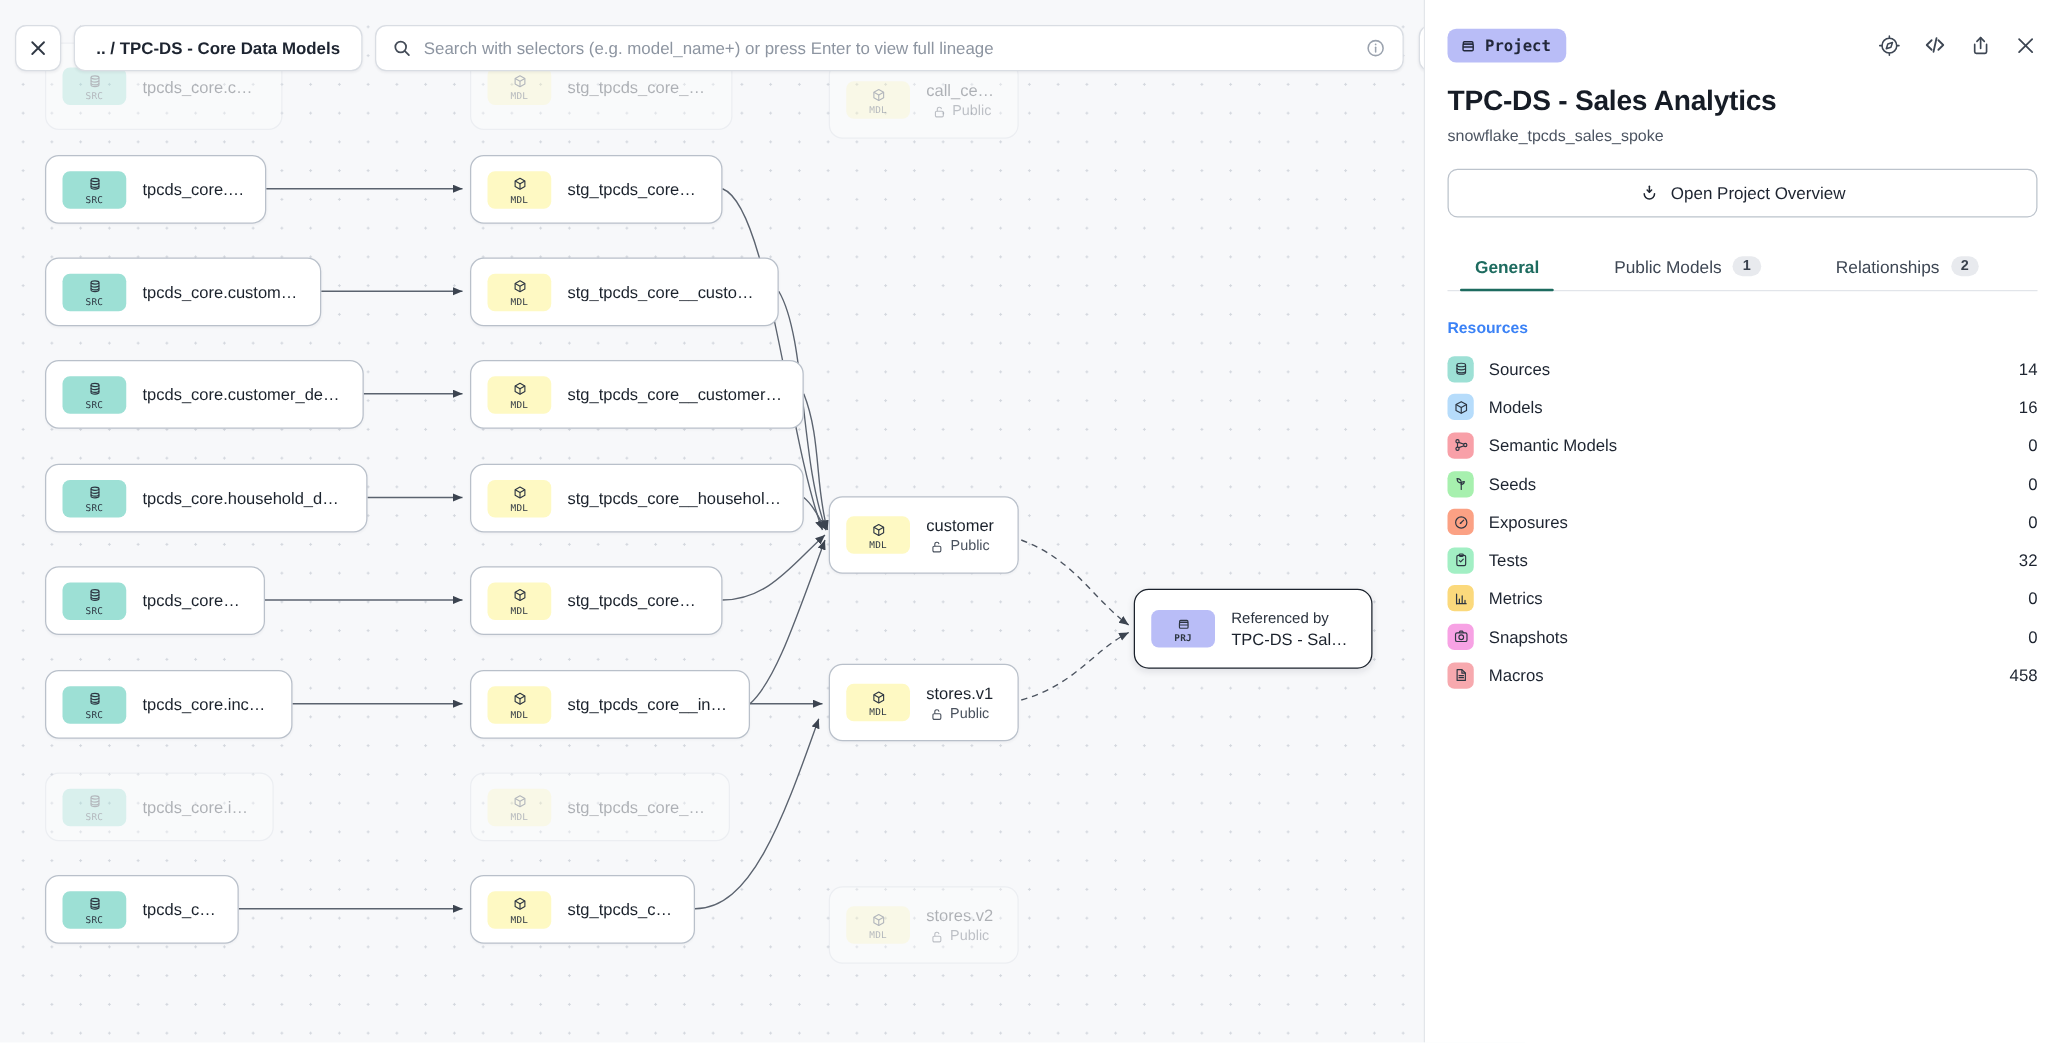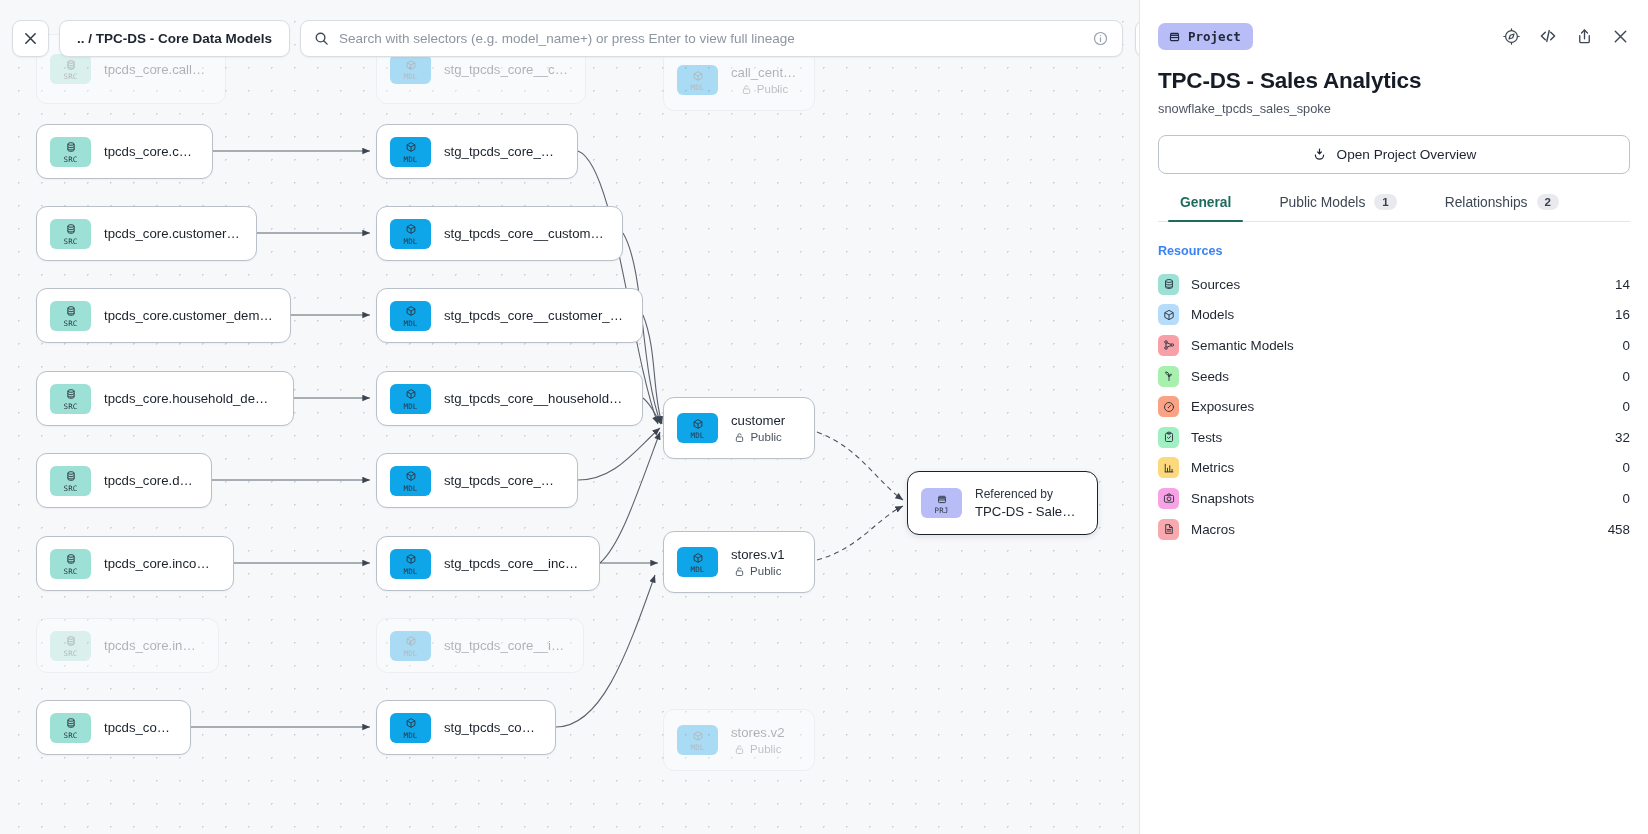--- a/index.html
+++ b/index.html
@@ -94,38 +94,38 @@
     z-index: 20;
     white-space: nowrap;
     overflow: hidden;
   }
   .node.dim {
     opacity: .33;
     border-color: #d6dbe2;
     box-shadow: none;
   }
   .node .badge {
-    width: 41px; height: 30px;
+    width: 51px; height: 30px;
     border-radius: 6px;
     display: flex; flex-direction: column;
     align-items: center; justify-content: center;
     flex: 0 0 auto;
     gap: 0px;
   }
   .badge .glyph { display: flex; align-items: center; justify-content: center; height: 15px; }
   .badge .code {
     font-family: "DejaVu Sans Mono", monospace;
     font-size: 7.5px;
     letter-spacing: .2px;
     color: #2d3642;
     line-height: 9px;
   }
   .badge-src { background: #9de0d5; }
-  .badge-mdl { background: #0ea5e9; }
-  .badge-prj { background: #b9bdf7; }
+  .badge-mdl { background: #fef9c3; }
+  .badge-prj { background: #b9bdf7; font-weight: bold; }
   .node .nlabel {
     font-size: 13.2px;
     color: #1b222c;
     overflow: hidden;
     text-overflow: ellipsis;
   }
   .node .ntext { display: flex; flex-direction: column; gap: 3px; overflow: hidden;}
   .node .nsub {
     font-size: 11.5px;
     color: #4a525e;
@@ -175,22 +175,22 @@
     height: 39px;
     border: 1px solid #bcc3cc;
     border-radius: 8px;
     background: #fff;
     display: flex; align-items: center; justify-content: center; gap: 10px;
     font-size: 13.6px; color: #1d2430; font-weight: 500;
     cursor: pointer;
   }
 
   .tabs {
-    margin: 20px 18px 0 18px;
-    display: flex; align-items: flex-end; gap: 4px;
+    margin: 31px 18px 0 18px;
+    display: flex; align-items: flex-end; gap: 16px;
     border-bottom: 1px solid #e2e5ea;
   }
   .tab {
     display: flex; align-items: center; gap: 9px;
     padding: 0 22px 11px 22px;
     font-size: 13.8px; color: #3e4754; font-weight: 500;
     cursor: pointer;
     position: relative;
   }
   .tab.active { color: #1d6b5f; font-weight: 700; }

